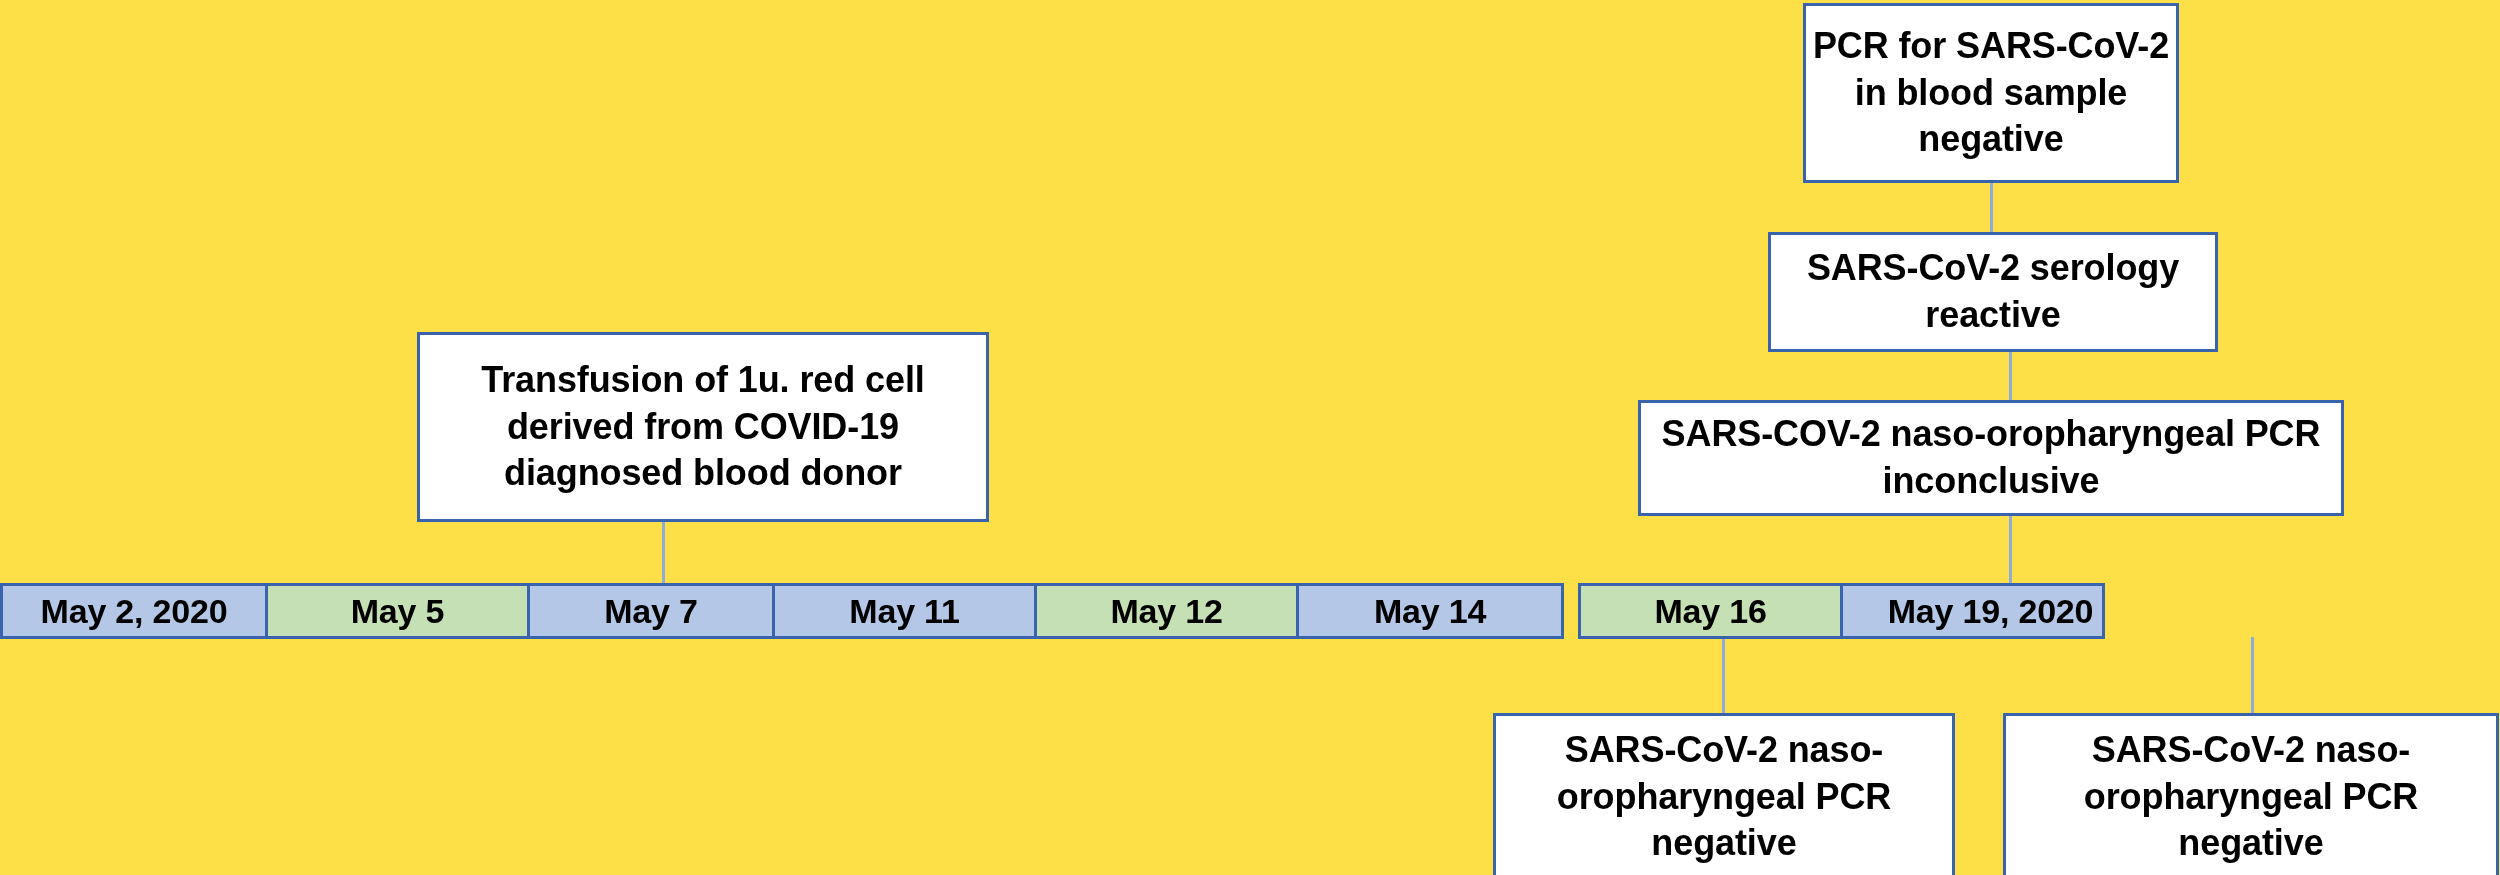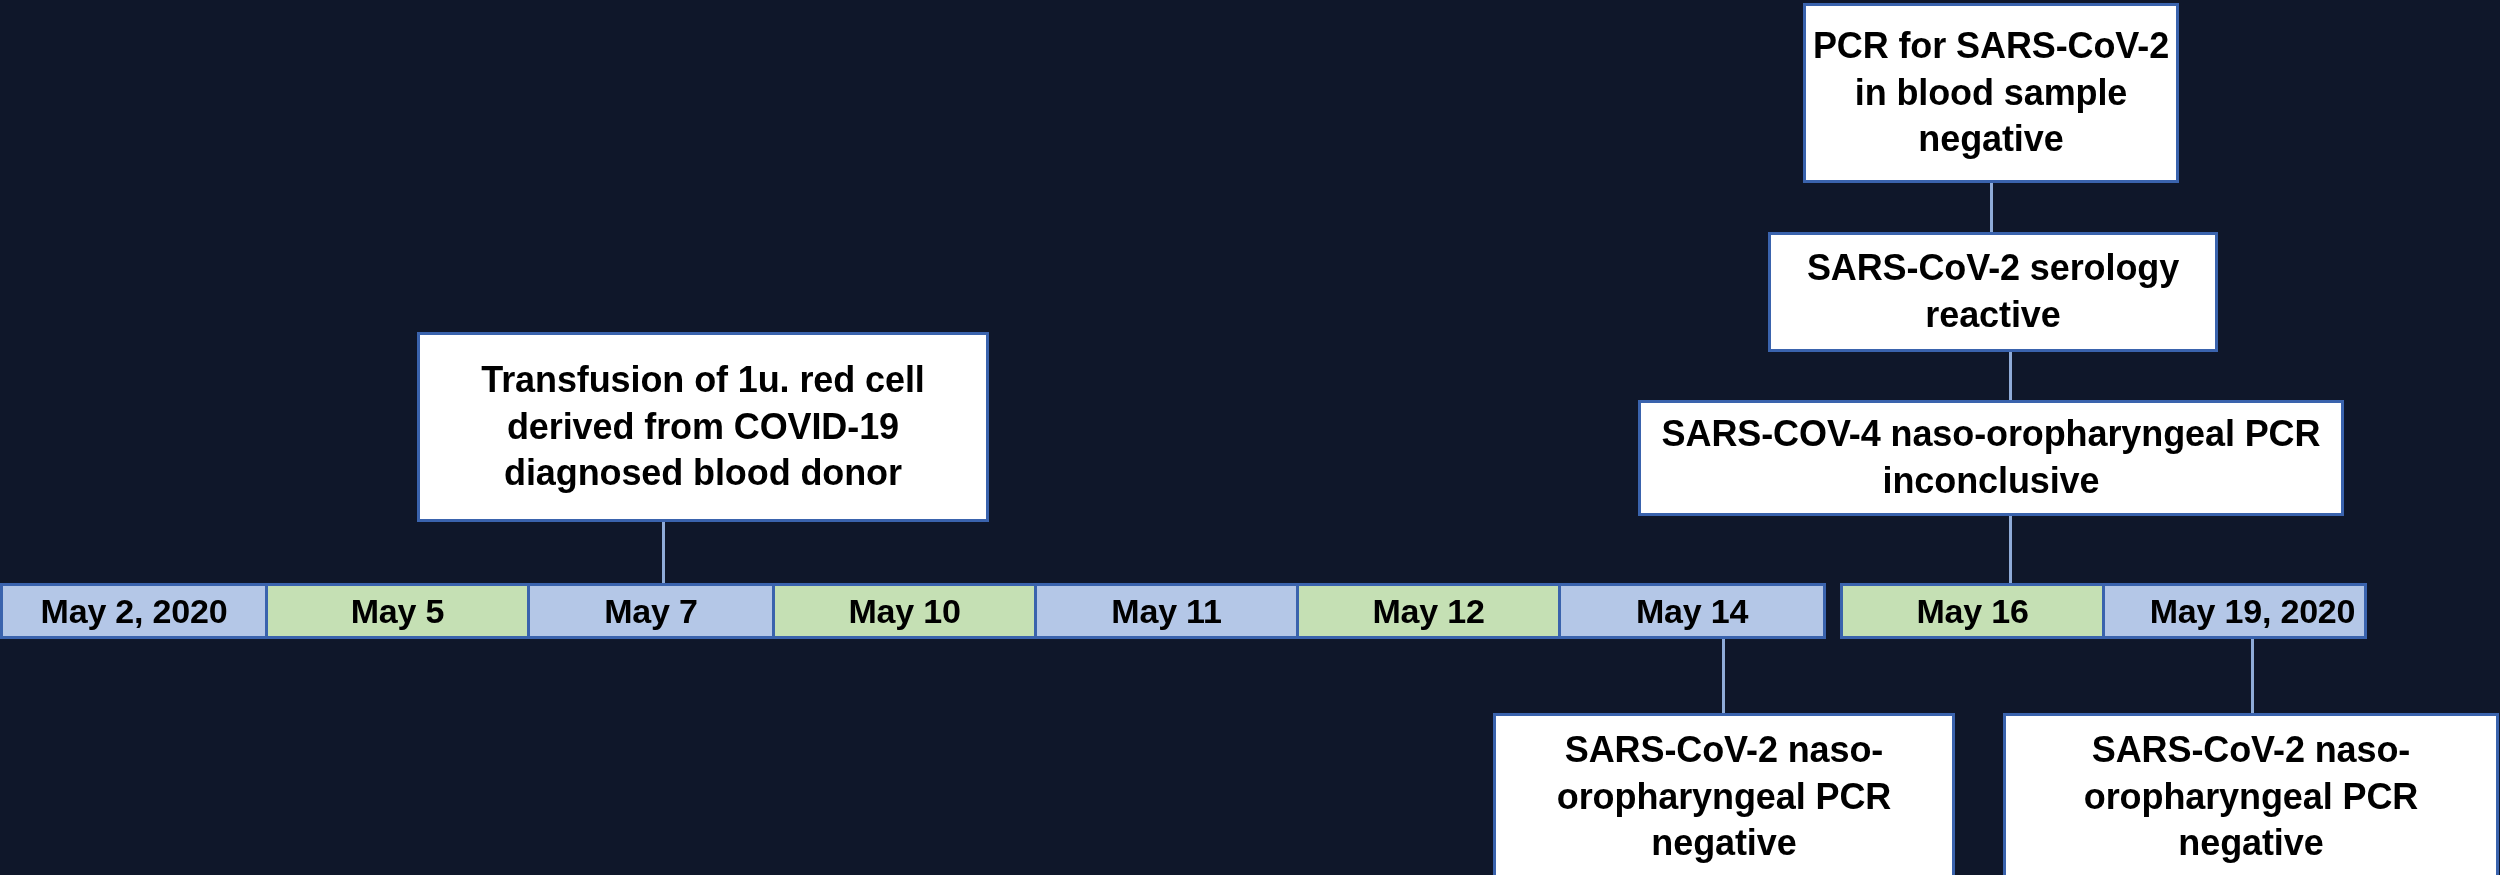--- a/index.html
+++ b/index.html
@@ -8,21 +8,21 @@
     padding: 0;
     background: #ffffff;
   }
   body {
     font-family: "Liberation Sans", sans-serif;
   }
   #canvas {
     position: relative;
     width: 2500px;
     height: 875px;
-    background: #0f172a;
+    background: #fde047;
     overflow: hidden;
   }
 
   
   .event-box {
     position: absolute;
     box-sizing: border-box;
     background: #ffffff;
     border: 3px solid #3a63ad;
     display: flex;
@@ -111,21 +111,21 @@
 in blood sample
 negative</span>
   </div>
 
   <div class="event-box" id="box-serology">
     <span class="box-text">SARS-CoV-2 serology
 reactive</span>
   </div>
 
   <div class="event-box" id="box-inconclusive">
-    <span class="box-text">SARS-COV-4 naso-oropharyngeal PCR
+    <span class="box-text">SARS-COV-2 naso-oropharyngeal PCR
 inconclusive</span>
   </div>
 
   <div class="event-box" id="box-transfusion">
     <span class="box-text">Transfusion of 1u. red cell
 derived from COVID-19
 diagnosed blood donor</span>
   </div>
 
   <div class="event-box" id="box-pcr-may14">
@@ -144,21 +144,20 @@
   <div class="connector" id="conn-pcrblood"></div>
   <div class="connector" id="conn-serology"></div>
   <div class="connector" id="conn-inconclusive"></div>
   <div class="connector" id="conn-may14"></div>
   <div class="connector" id="conn-may19"></div>
 
   <div id="timeline">
       <div class="tl-seg blue" style="width: 268px;">May 2, 2020</div>
       <div class="tl-seg green" style="width: 265px;">May 5</div>
       <div class="tl-seg blue" style="width: 248px;">May 7</div>
-      <div class="tl-seg green" style="width: 265px;">May 10</div>
       <div class="tl-seg blue" style="width: 265px;">May 11</div>
       <div class="tl-seg green" style="width: 265px;">May 12</div>
       <div class="tl-seg blue" style="width: 268px;">May 14</div>
       <div class="tl-seg green" style="width: 265px; margin-left: 17px;">May 16</div>
       <div class="tl-seg blue" style="width: 265px;">May 19, 2020</div>
     </div>
 
 </div>
 
 </body></html>

